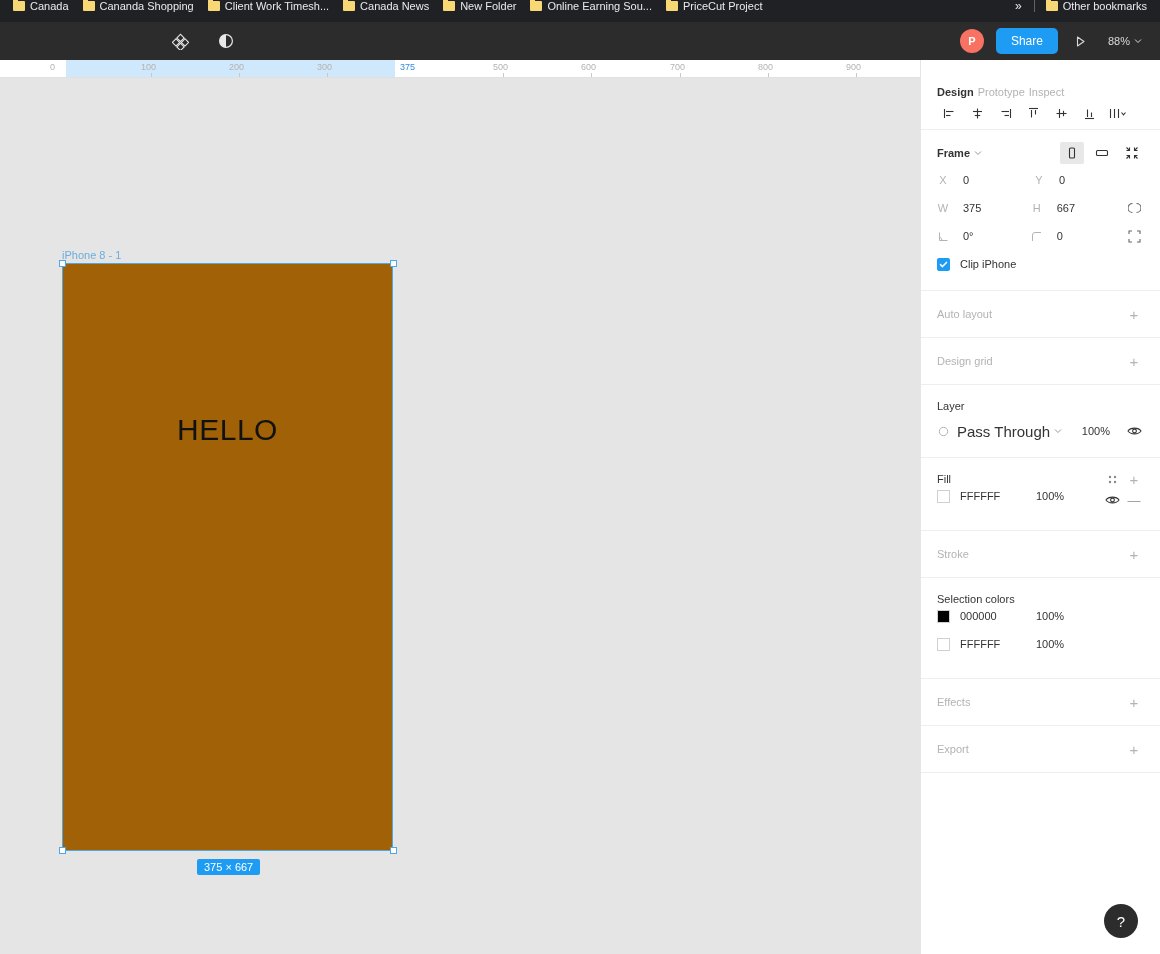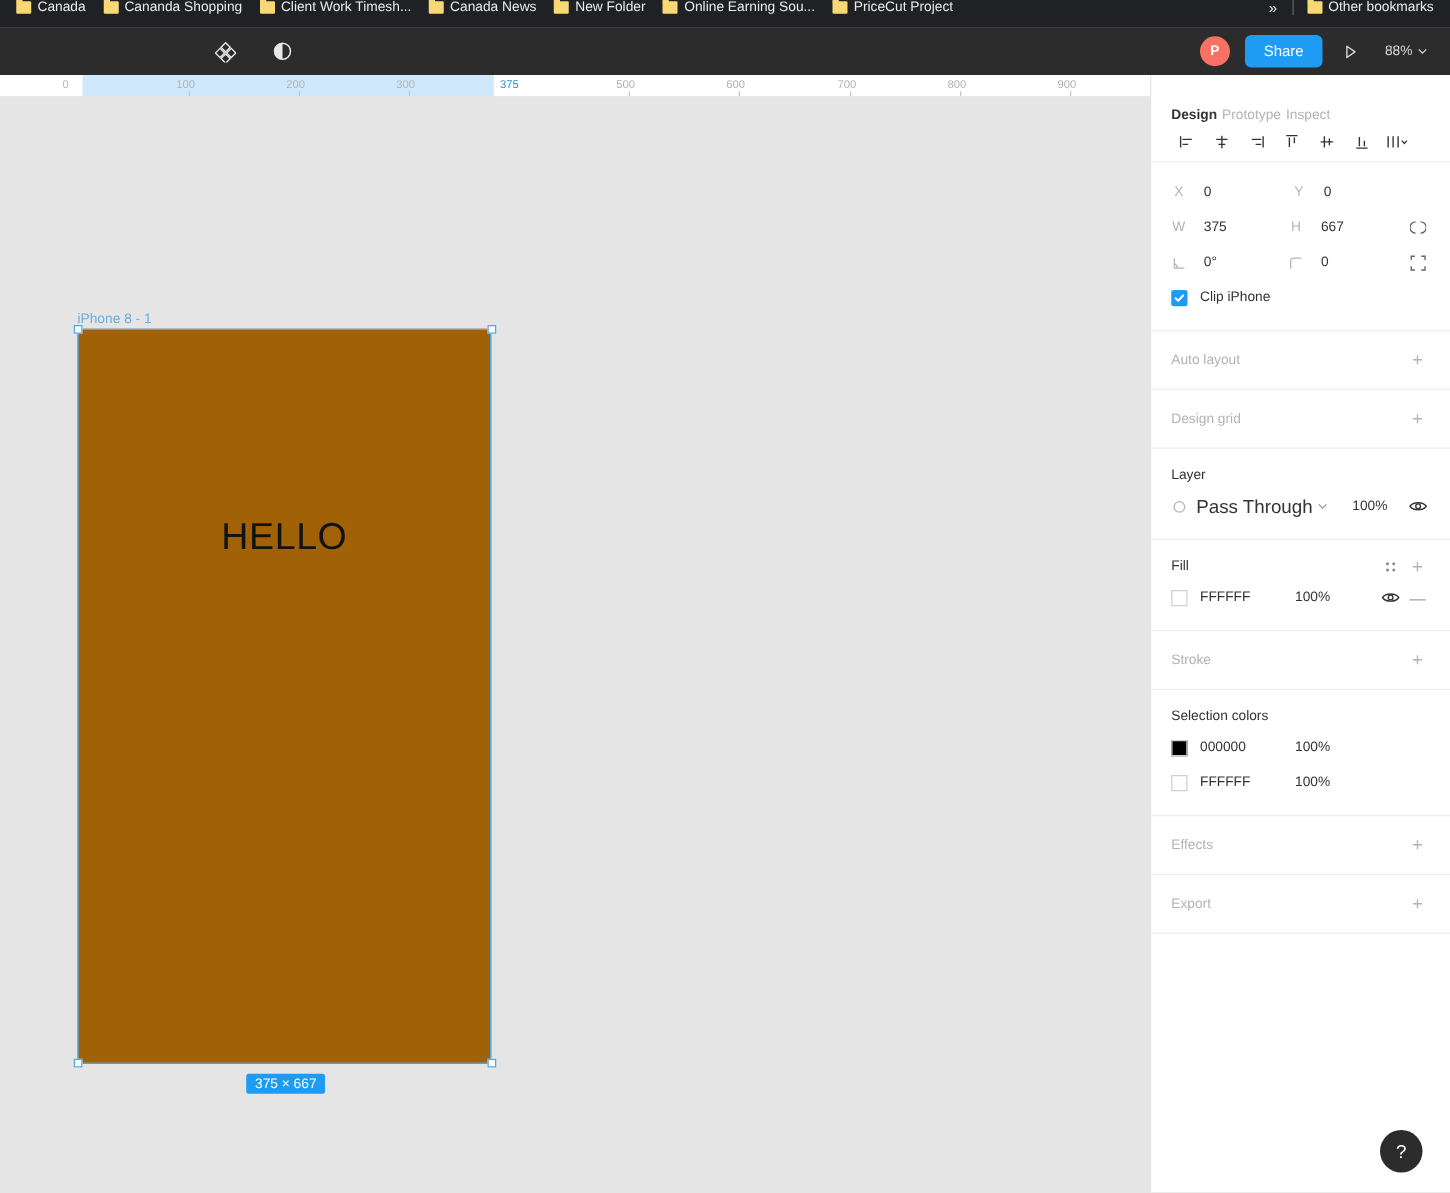--- a/index.html
+++ b/index.html
@@ -209,21 +209,21 @@
     cursor: pointer;
   }
   .check-lbl { font-size: 11px; color: #333333; }
 
   .layer-row { display: flex; align-items: center; height: 28px; gap: 8px; }
   .blend-ico { width: 12px; display:flex; align-items:center; justify-content:center; }
   .blend-name { font-size: 15px; color: #333333; display: flex; align-items: center; gap: 4px; cursor: pointer; justify-content: space-between; }
   .op-val { font-size: 11px; color: #333333; margin-left: auto; margin-right: 6px; cursor: text; }
   .eye-btn { width: 20px; height: 20px; display: flex; align-items: center; justify-content: center; cursor: pointer; }
 
-  .color-row { display: flex; align-items: center; height: 28px; gap: 10px; }
+  .color-row { display: flex; align-items: flex-start; height: 28px; gap: 10px; }
   .swatch { width: 13px; height: 13px; border: 1px solid #d0d0d0; flex: 0 0 auto; }
   .hexval { font-size: 11px; color: #333333; width: 66px; cursor: text; }
   .pctval { font-size: 11px; color: #333333; cursor: text; }
   .fill-icons { margin-left: auto; display: flex; align-items: center; gap: 2px; }
   .grid-btn { width: 20px; height: 20px; display: flex; align-items: center; justify-content: center; color:#888; cursor: pointer; }
 
   .help-btn {
     position: absolute; right: 22px; bottom: 16px;
     width: 34px; height: 34px; border-radius: 50%;
     background: #2c2c2c; color: #ffffff;
@@ -399,20 +399,48 @@
         <svg width="19" height="15" viewBox="0 0 19 15" stroke="#333" stroke-width="1.1">
           <line x1="2.5" y1="3" x2="2.5" y2="12"></line>
             <line x1="6.5" y1="3" x2="6.5" y2="12"></line>
             <line x1="10.5" y1="3" x2="10.5" y2="12"></line>
           <path d="M13.5 6.5 L15.5 8.8 L17.5 6.5" fill="none"></path>
         </svg>
       </div>
     </div>
 
     <div class="section">
+      <div class="frame-head">
+        <div class="frame-title">
+          <span>Frame</span>
+          <svg width="8" height="6" viewBox="0 0 8 6">
+              <path d="M1 1.5 L4 4.5 L7 1.5" fill="none" stroke="#999" stroke-width="1"></path>
+            </svg>
+        </div>
+        <div class="frame-head-icons">
+          <div class="orient-btn sel">
+            <svg width="14" height="14" viewBox="0 0 14 14">
+                <rect x="4.5" y="2" width="5" height="10" rx="1" fill="none" stroke="#333" stroke-width="1.1"></rect>
+              </svg>
+          </div>
+          <div class="orient-btn">
+            <svg width="14" height="14" viewBox="0 0 14 14">
+                <rect x="1.5" y="4.5" width="11" height="5" rx="1" fill="none" stroke="#333" stroke-width="1.1"></rect>
+              </svg>
+          </div>
+          <div class="orient-btn">
+            <svg width="14" height="14" viewBox="0 0 14 14" stroke="#333" stroke-width="1.1" fill="none">
+              <path d="M1.5 1.5 L4.5 4.5 M4.5 1.5 L4.5 4.5 L1.5 4.5"></path>
+              <path d="M12.5 1.5 L9.5 4.5 M9.5 1.5 L9.5 4.5 L12.5 4.5"></path>
+              <path d="M1.5 12.5 L4.5 9.5 M4.5 12.5 L4.5 9.5 L1.5 9.5"></path>
+              <path d="M12.5 12.5 L9.5 9.5 M9.5 12.5 L9.5 9.5 L12.5 9.5"></path>
+            </svg>
+          </div>
+        </div>
+      </div>
 
       <div class="prop-row">
         <div class="prop-cell">
           <span class="prop-lbl">X</span>
           <span class="prop-val">0</span>
         </div>
         <div class="prop-cell">
           <span class="prop-lbl">Y</span>
           <span class="prop-val">0</span>
         </div>

